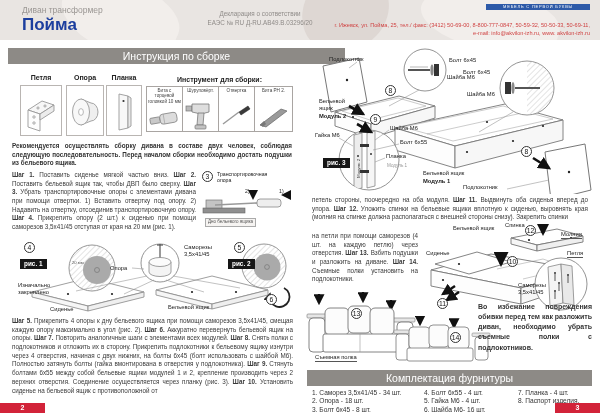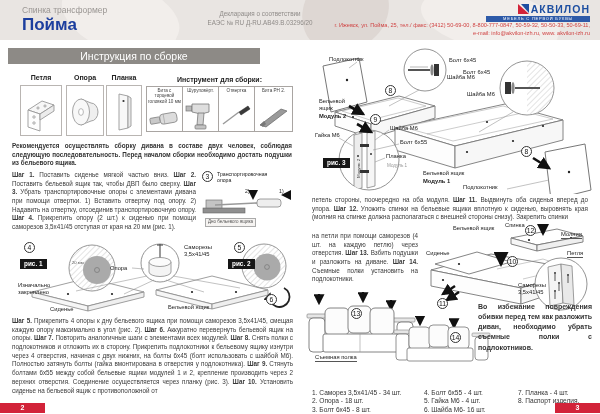--- a/index.html
+++ b/index.html
@@ -47,43 +47,36 @@
 </style>
 </head>
 <body>
 
 <div id="sheet">
 
   <div id="hdr">
     <div class="leaf" style="left:60px;top:-18px;width:120px;height:70px;transform:rotate(25deg);"></div>
     <div class="leaf d" style="left:300px;top:-30px;width:90px;height:80px;transform:rotate(-20deg);"></div>
     <div class="leaf" style="left:420px;top:-10px;width:140px;height:60px;transform:rotate(15deg);"></div>
-    <div class="hdr-type">Спинка трансформер</div>
+    <div class="hdr-type">Диван трансформер</div>
     <div class="hdr-name">Пойма</div>
     <div class="hdr-decl">
       <div>Декларация о соответствии</div>
       <div>ЕАЭС № RU Д-RU.АВ49.В.03296/20</div>
     </div>
     <div class="logo">
-      <div class="logo-row">
-        <span class="logo-ico">
-            <span class="t1"></span>
-            <span class="t2"></span>
-          </span>
-        <span class="logo-txt">АКВИЛОН</span>
-      </div>
       <div class="logo-tag">МЕБЕЛЬ С ПЕРВОЙ БУКВЫ</div>
     </div>
     <div class="hdr-contact">
       <div>г. Ижевск, ул. Пойма, 25, тел./ факс: (3412) 50-69-00, 8-800-777-0847, 50-59-32, 50-50-33, 50-69-11,</div>
       <div>e-mail: info@akvilon-izh.ru, www. akvilon-izh.ru</div>
     </div>
   </div>
 
-  <div class="bar" style="left:8px;top:48px;width:252px;">Инструкция по сборке</div>
+  <div class="bar" style="left:8px;top:48px;width:337px;">Инструкция по сборке</div>
 
   <div class="part-lbl" style="left:20px;width:42px;">Петля</div>
   <div class="part-lbl" style="left:66px;width:38px;">Опора</div>
   <div class="part-lbl" style="left:106px;width:36px;">Планка</div>
   <div class="part-box" style="left:20px;width:42px;">
     <svg width="40" height="49" viewBox="0 0 40 49">
       <polygon points="7,24 21,15 33,19 19,28" fill="#f7f7f7" stroke="#999" stroke-width="0.9"></polygon>
       <polygon points="7,24 19,28 19,45 7,41" fill="#fdfdfd" stroke="#999" stroke-width="0.9"></polygon>
       <polygon points="19,28 33,19 33,25 19,34" fill="#ececec" stroke="#999" stroke-width="0.9"></polygon>
       <circle cx="13" cy="31" r="1.2" fill="none" stroke="#888" stroke-width="0.7"></circle>
@@ -433,20 +426,21 @@
       <rect x="17" y="11" width="21" height="22" rx="4" fill="#fcfcfc" stroke="#777" stroke-width="0.8"></rect>
       <rect x="37" y="9" width="20" height="22" rx="4" fill="#fcfcfc" stroke="#777" stroke-width="0.8"></rect>
       <rect x="56" y="11" width="21" height="22" rx="4" fill="#fcfcfc" stroke="#777" stroke-width="0.8"></rect>
       <rect x="15" y="32" width="66" height="13" rx="2" fill="#fff" stroke="#777" stroke-width="0.8"></rect>
     </svg>
     <span class="circ" style="left:58px;top:16px;">14</span>
   </div>
 
   <div class="par allb" style="left:478px;top:302px;width:114px;font-size:7px;line-height:1.45;">Во избежание повреждения обивки перед тем как разложить диван, необходимо убрать съемные полки с подлокотников.</div>
 
+  <div class="bar" style="left:307px;top:370px;width:285px;">Комплектация фурнитуры</div>
   <div style="position:absolute;left:312px;top:389px;width:112px;font-size:6.6px;line-height:1.28;color:#333;">
     <div>1. Саморез 3,5х41/45 - 34 шт.</div>
     <div>2. Опора - 18 шт.</div>
     <div>3. Болт 6х45 - 8 шт.</div>
   </div>
   <div style="position:absolute;left:424px;top:389px;width:96px;font-size:6.6px;line-height:1.28;color:#333;">
     <div>4. Болт 6х55 - 4 шт.</div>
     <div>5. Гайка М6 - 4 шт.</div>
     <div>6. Шайба М6- 16 шт.</div>
   </div>

